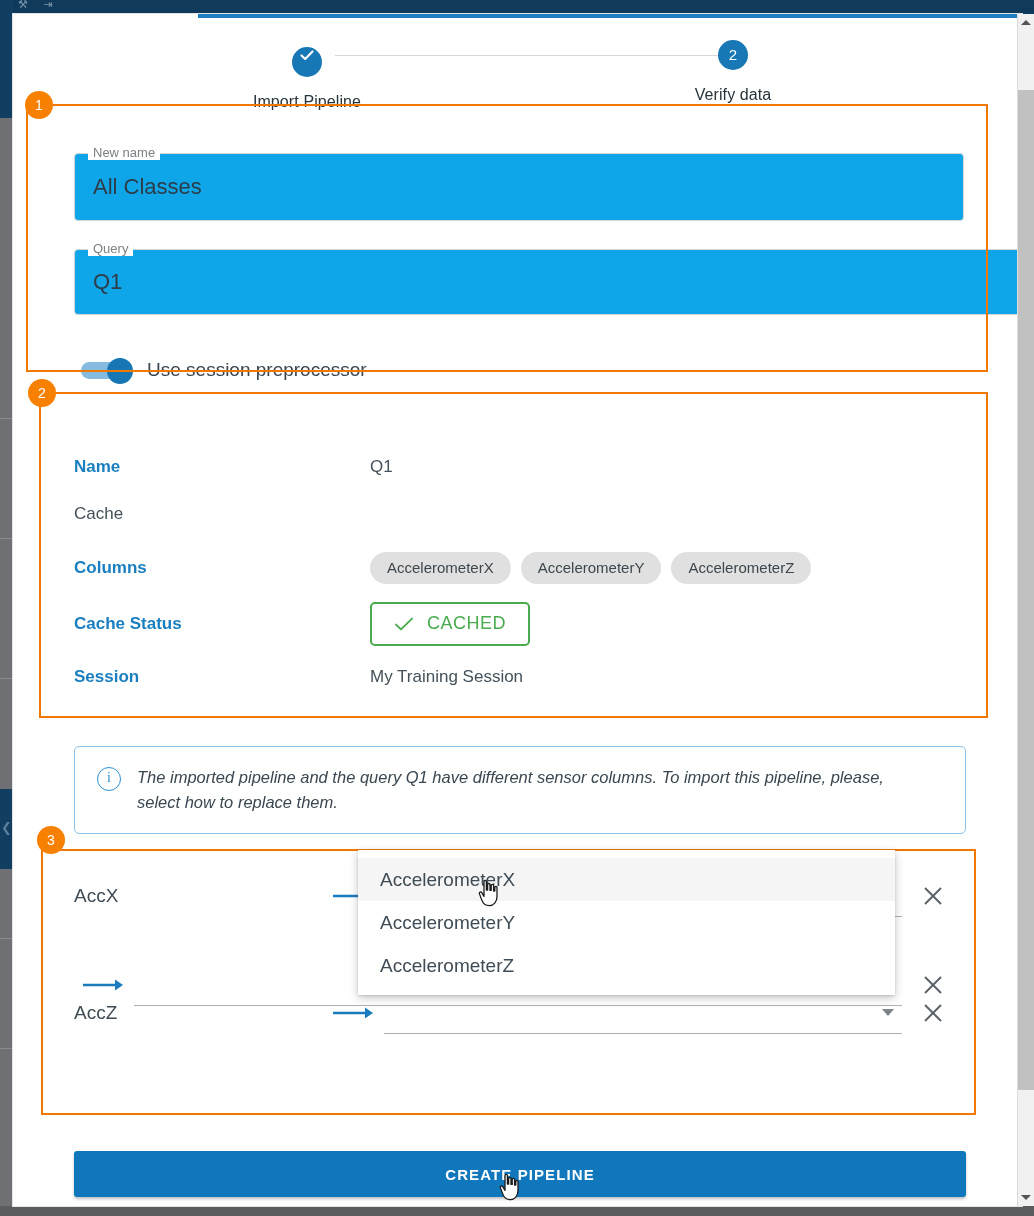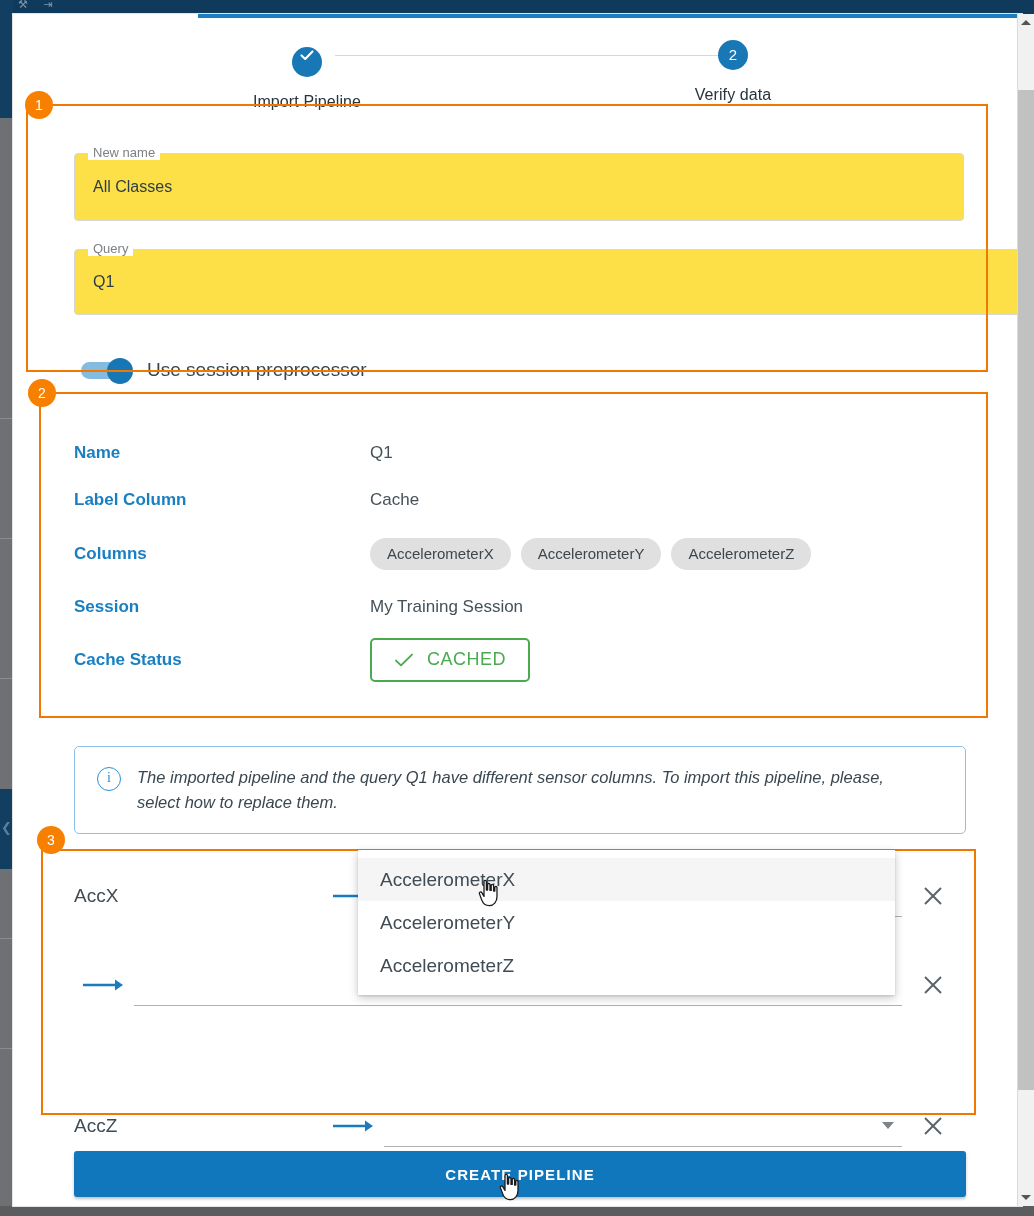--- a/index.html
+++ b/index.html
@@ -198,36 +198,36 @@
   #badge1 { left: 25px; top: 91px; }
   #badge2 { left: 28px; top: 379px; }
   #badge3 { left: 37px; top: 826px; }
 
   
   .outlined-field {
     position: absolute;
     border: 1px solid #d4d6d8;
     border-radius: 4px;
     box-sizing: border-box;
-    background: #fde047;
+    background: #0ea5e9;
   }
   .outlined-field .legend {
     position: absolute;
     left: 13px; top: -8px;
     background: #fff;
     padding: 0 5px;
     font-size: 13px;
     color: #7b8185;
     line-height: 14px;
   }
   .outlined-field .value {
     position: absolute;
     left: 18px; top: 50%;
     transform: translateY(-50%);
-    font-size: 16px;
+    font-size: 22px;
     color: #2d3c47;
   }
   #field-newname { left: 61px; top: 139px; width: 890px; height: 68px; }
   #field-query   { left: 61px; top: 235px; width: 1012px; height: 66px; }
   .select-caret {
     position: absolute;
     right: 20px; top: 50%;
     margin-top: -3px;
     width: 0; height: 0;
     border-left: 6px solid transparent;
@@ -263,21 +263,21 @@
   }
   #toggle-row .tlabel {
     margin-left: 12px;
     font-size: 19px;
     color: #3a4750;
   }
 
   
   #details {
     position: absolute;
-    left: 61px; top: 418px;
+    left: 61px; top: 432px;
     width: 900px;
   }
   .drow {
     position: relative;
     display: flex;
     align-items: center;
   }
   .dkey {
     width: 296px;
     flex: 0 0 296px;
@@ -352,21 +352,21 @@
   .map-row {
     position: absolute;
     left: 61px;
     width: 890px;
     height: 50px;
     display: flex;
     align-items: center;
   }
   #map-row-0 { top: 857px; }
   #map-row-1 { top: 946px; }
-  #map-row-2 { top: 1087px; }
+  #map-row-2 { top: 974px; }
   .map-src {
     width: 250px;
     flex: 0 0 250px;
     font-size: 19px;
     color: #3f4c55;
   }
   .map-arrow {
     flex: 0 0 60px;
     width: 60px;
     display: flex;
@@ -505,46 +505,45 @@
       </span>
       <span class="tlabel">Use session preprocessor</span>
     </div>
 
     <div id="details">
       <div class="drow" style="height:42px">
         <div class="dkey">Name</div>
         <div class="dval">Q1</div>
       </div>
       <div class="drow" style="height:52px">
-        <div class="dkey">Label Column</div>
         <div class="dval">Cache</div>
       </div>
       <div class="drow" style="height:56px">
         <div class="dkey">Columns</div>
         <div class="dval">
           <span class="chip">AccelerometerX</span>
           <span class="chip">AccelerometerY</span>
           <span class="chip">AccelerometerZ</span>
         </div>
-      </div>
-      <div class="drow" style="height:50px">
-        <div class="dkey">Session</div>
-        <div class="dval">My Training Session</div>
       </div>
       <div class="drow" style="height:56px">
         <div class="dkey">Cache Status</div>
         <div class="dval">
           <span class="cached-badge">
             <svg width="20" height="16" viewBox="0 0 20 16" aria-hidden="true">
               <path d="M2 8.6 L7 13.4 L18 2.6" fill="none" stroke="#49ab4e" stroke-width="1.9" stroke-linecap="round" stroke-linejoin="round"></path>
             </svg>
             <span>CACHED</span>
           </span>
         </div>
       </div>
+      <div class="drow" style="height:50px">
+        <div class="dkey">Session</div>
+        <div class="dval">My Training Session</div>
+      </div>
     </div>
 
     <div id="info-banner">
       <span class="info-icon">i</span>
       <span class="itext">The imported pipeline and the query Q1 have different sensor columns. To import this pipeline, please, select how to replace them.</span>
     </div>
 
     <div class="map-row" id="map-row-0">
       <span class="map-src">AccX</span>
       <span class="map-arrow">

